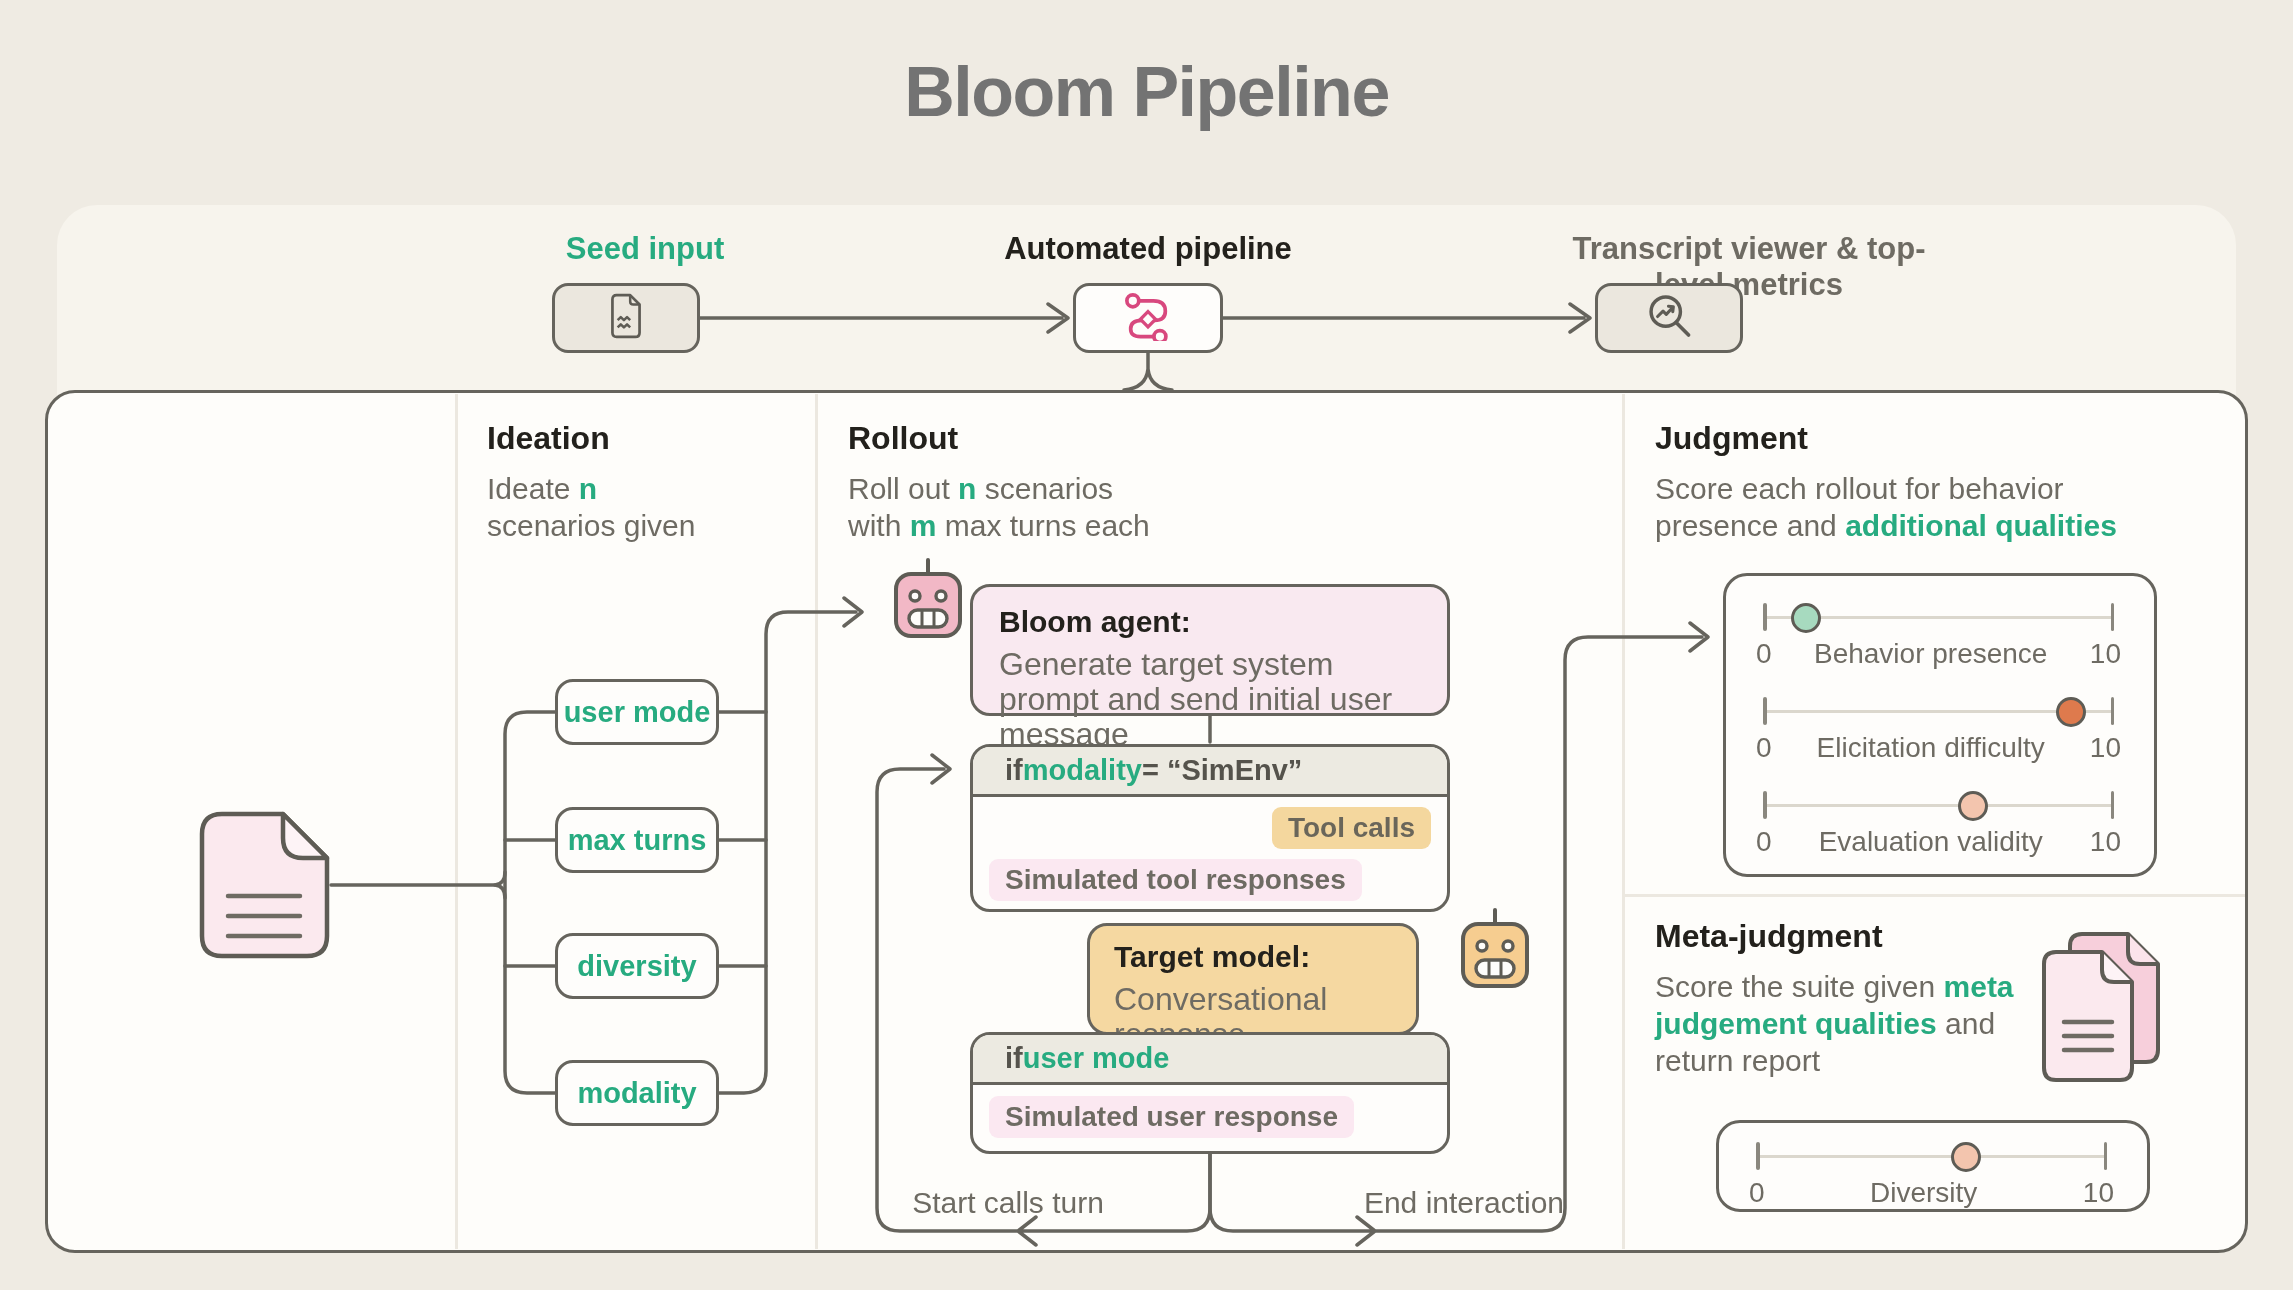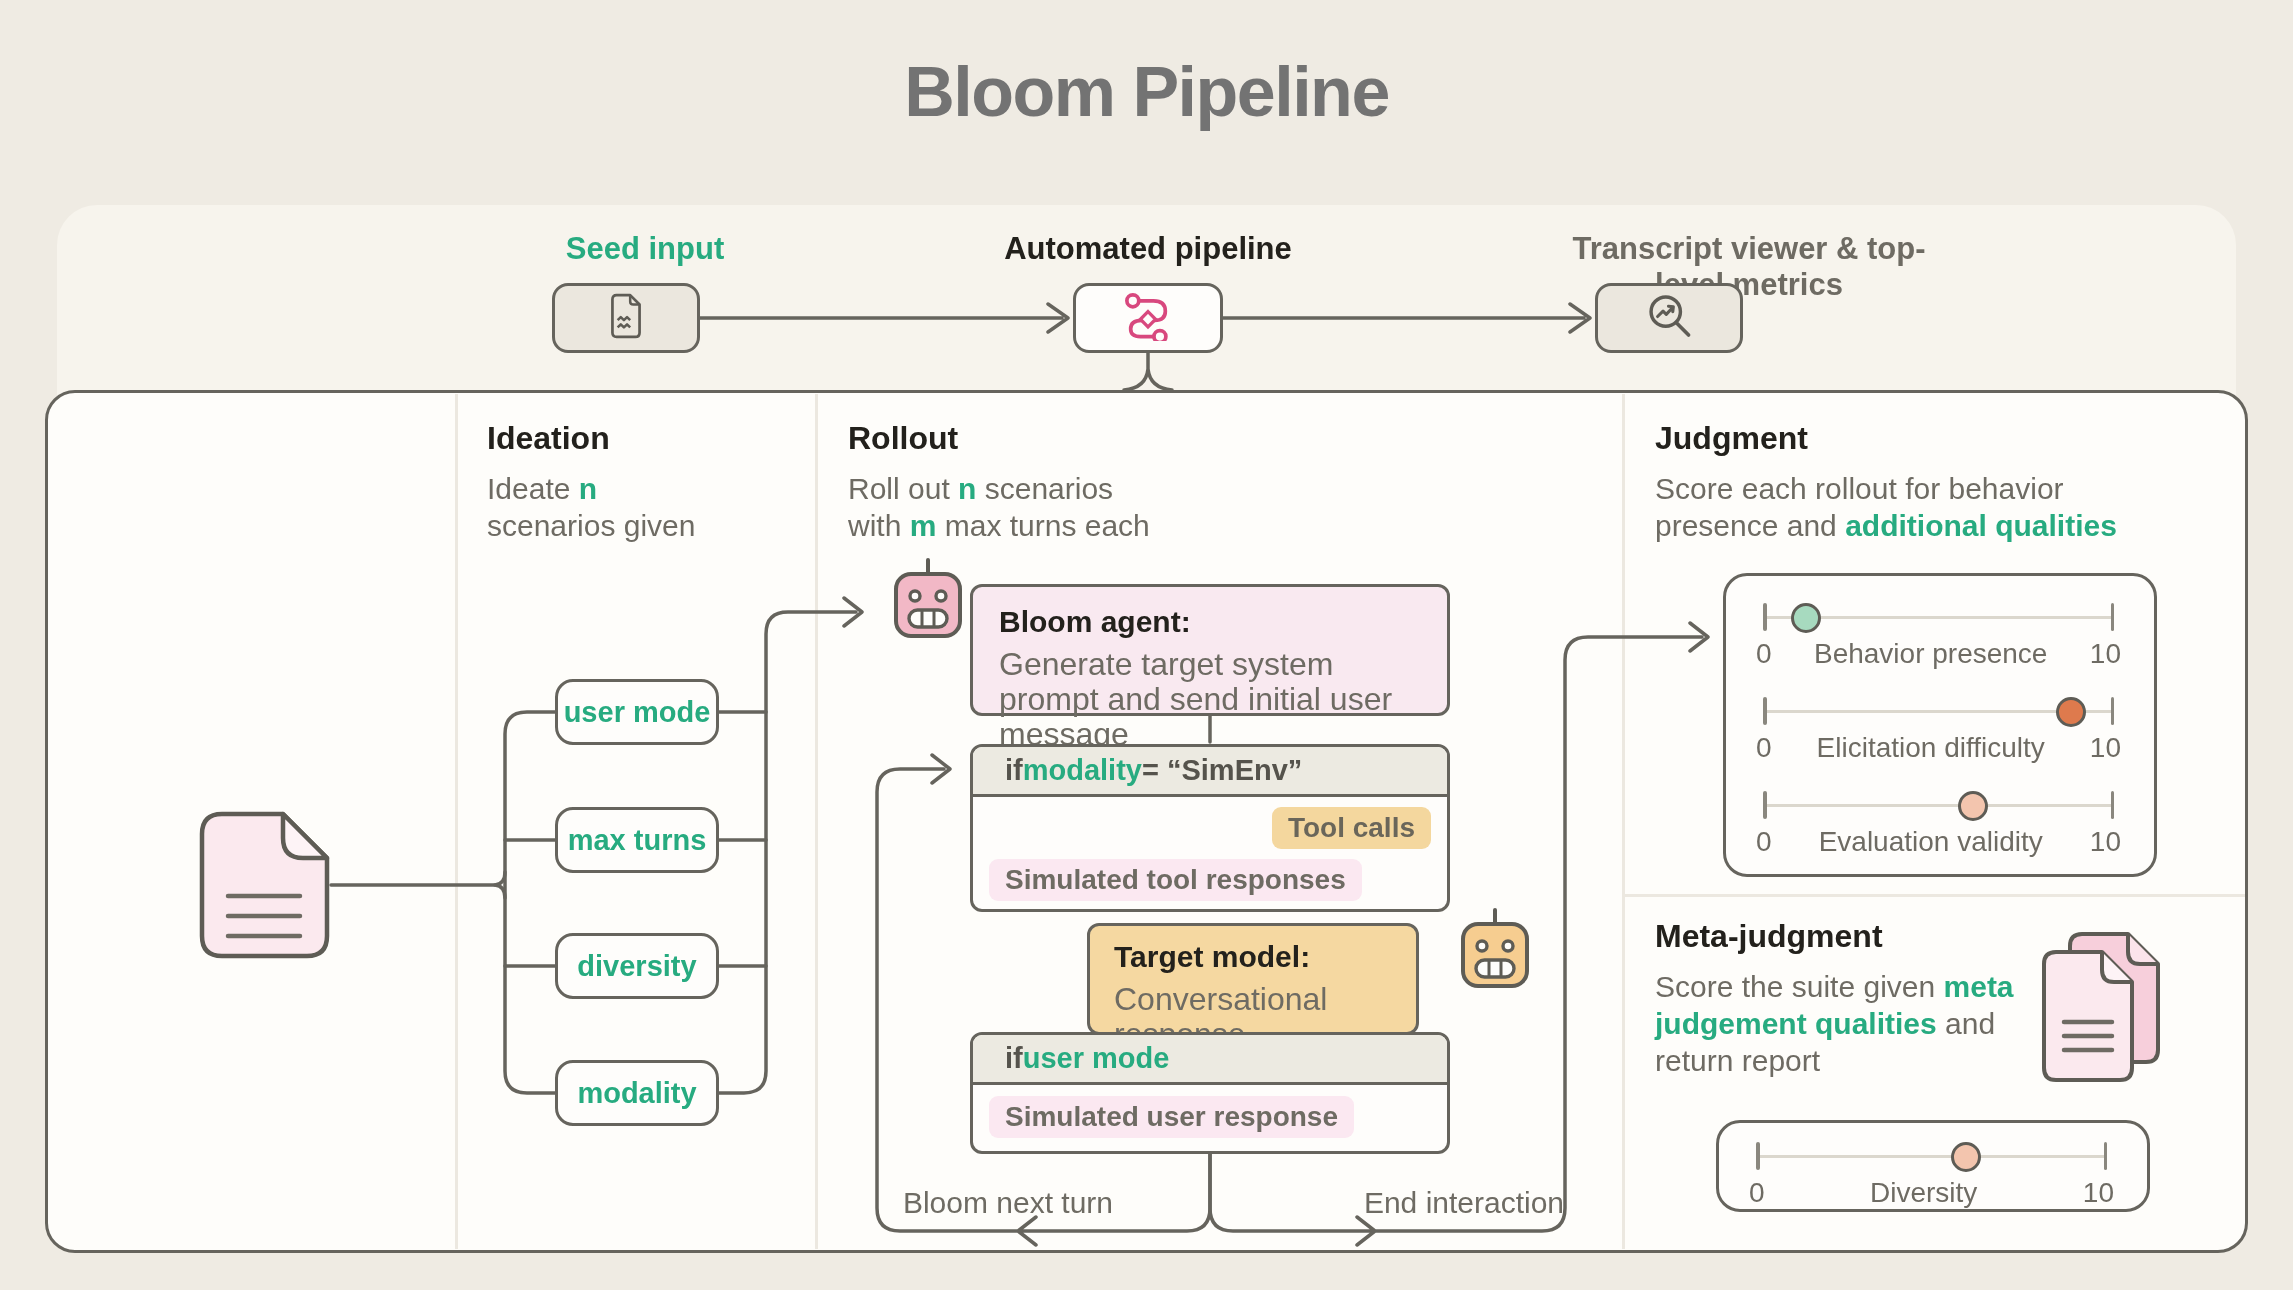--- a/index.html
+++ b/index.html
@@ -30,21 +30,21 @@
   .col-head h2{margin:0;font-size:32px;font-weight:700;color:#23211C;}
   .col-sub{margin-top:13px;font-size:30px;line-height:37px;color:#6E6B63;font-weight:500;}
   .acc{color:#27AB80;font-weight:600;}
 
   
   .param-box{left:555px;width:164px;height:66px;background:#FEFDFB;border:3.5px solid #66645D;
     border-radius:18px;box-sizing:border-box;display:flex;align-items:center;justify-content:center;
     font-size:29px;font-weight:600;color:#27AB80;}
 
   
-  .round-card{border:3.5px solid #66645D;border-radius:12px;box-sizing:border-box;}
+  .round-card{border:3.5px solid #66645D;border-radius:20px;box-sizing:border-box;}
   #bloom-agent{left:970px;top:584px;width:480px;height:132px;background:#F9E9F0;padding:18px 26px;}
   #bloom-agent .card-title,#target-model .card-title{font-size:30px;font-weight:700;color:#23211C;}
   .card-body{margin-top:8px;font-size:32px;line-height:35px;color:#6E6B63;font-weight:500;}
   #target-model{left:1087px;top:923px;width:332px;height:112px;background:#F5D8A1;padding:14px 24px;}
 
   .cond-box{left:970px;width:480px;background:#FEFDFB;overflow:hidden;}
   #if-modality{top:744px;height:168px;}
   #if-user{top:1032px;height:122px;}
   .cond-head{height:50px;background:#ECEAE1;border-bottom:3px solid #66645D;display:flex;
     align-items:center;padding-left:32px;font-size:29px;font-weight:600;color:#55534C;box-sizing:border-box;}
@@ -227,21 +227,21 @@
   <div class="abs round-card cond-box" id="if-user">
     <div class="cond-head">
         <span>if </span>
         <span class="acc">user mode</span>
       </div>
     <div class="cond-body" style="height:69px">
       <div class="chip pink" id="chip-simuser">Simulated user response</div>
     </div>
   </div>
 
-  <div class="abs loop-label" style="left:878px">Bloom next turn</div>
+  <div class="abs loop-label" style="left:878px">Start calls turn</div>
   <div class="abs loop-label" style="left:1334px">End interaction</div>
 
   <div class="abs col-head" style="left:1655px;width:470px">
     <h2>Judgment</h2>
     <div class="col-sub"><span>Score each rollout for behavior presence and </span><span class="acc">additional qualities</span></div>
   </div>
 
   <div class="abs slider-card" id="judgment-card">
     <div class="slider-row" style="top:22px">
       <div class="track"></div>

